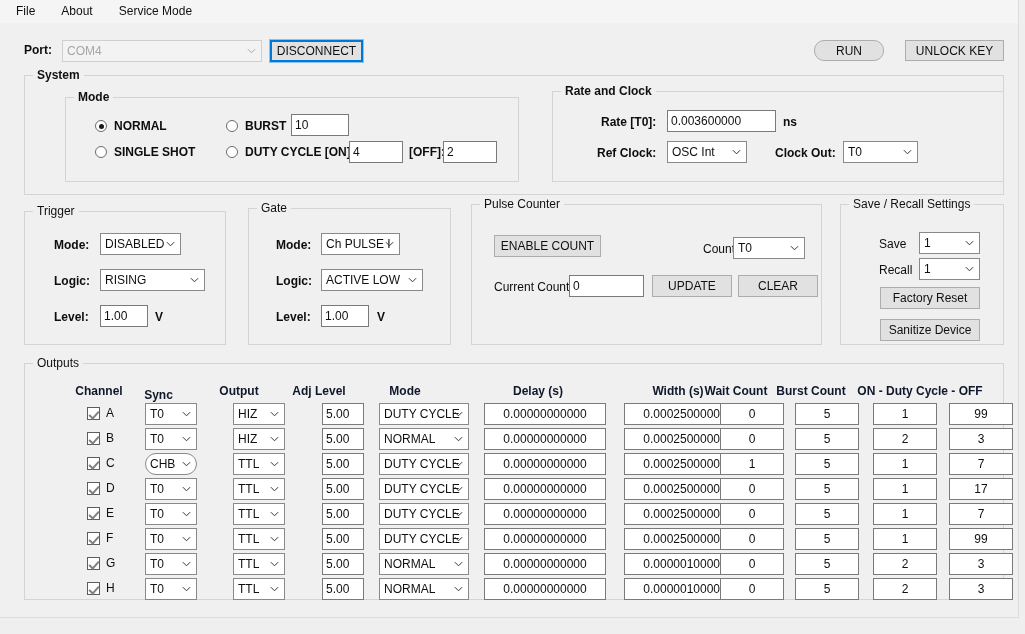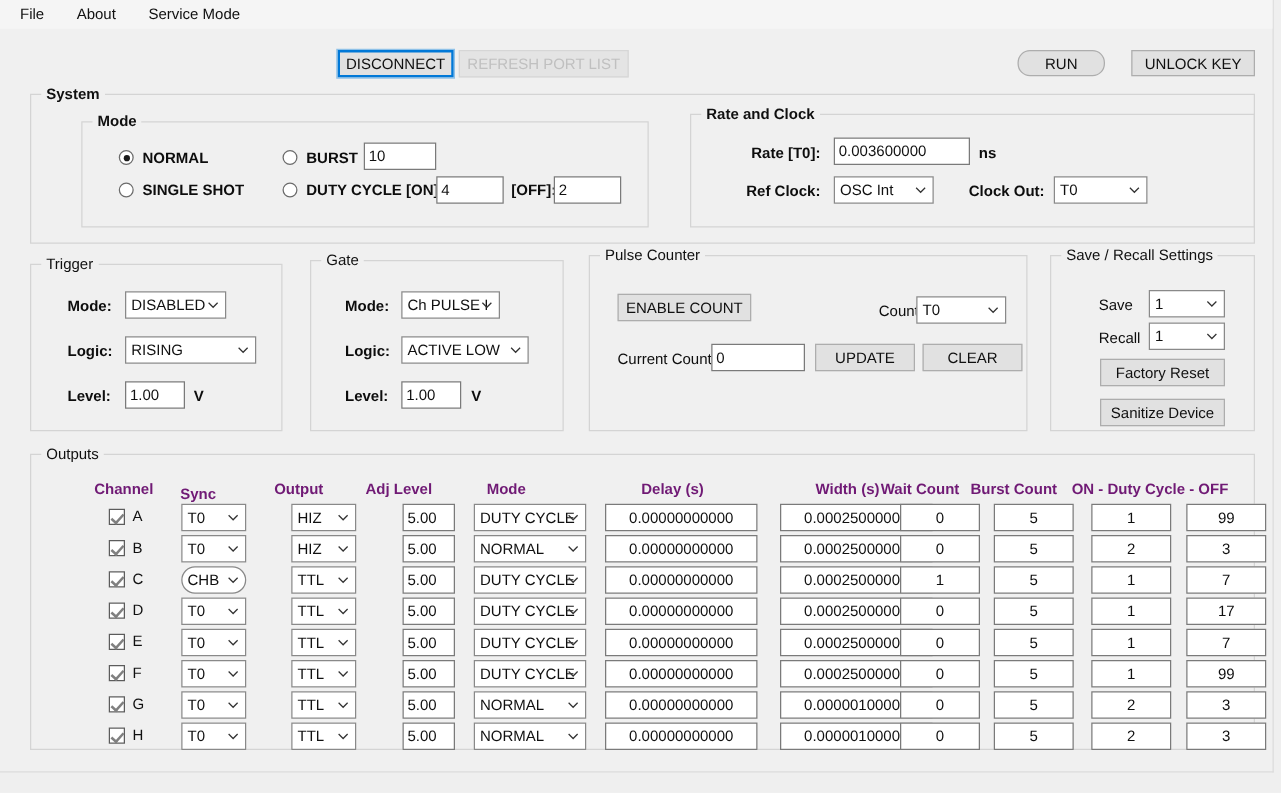--- a/index.html
+++ b/index.html
@@ -155,40 +155,48 @@
     width: 4px; height: 8px;
     border: solid #808080;
     border-width: 0 2px 2px 0;
     transform: rotate(42deg);
   }
 
   
   #outputs-table {
     position: absolute; left: 0; top: 0; width: 100%; height: 100%;
   }
-  .oheader { position: absolute; font-size: 12px; font-weight: bold; color: #701a75; text-align: center; }
+  .oheader { position: absolute; font-size: 12px; font-weight: bold; color: #0f172a; text-align: center; }
   .orow { position: absolute; height: 25px; left: 0; width: 100%; }
   .chan-cell {
     position: absolute; left: 62px; display: flex; align-items: center; gap: 6px;
   }
   .chan-cell .clabel { font-size: 12px; color: #101010; }
 </style>
 </head>
 <body>
 
 <div class="app-window">
 
   <div class="menubar">
     <div class="menu-item">File</div>
     <div class="menu-item">About</div>
     <div class="menu-item">Service Mode</div>
   </div>
 
+  <div class="port-row">
+    <div class="lbl-port">Port:</div>
+    <div class="combo disabled" id="port-combo">
+      <span>COM4</span>
+      <svg class="chev" viewBox="0 0 10 10">
+        <path d="M1 3 L5 7 L9 3" fill="none" stroke="#a6a6a6" stroke-width="1.1"></path>
+      </svg>
+    </div>
+  </div>
   <div class="btn focused" id="btn-disconnect">DISCONNECT</div>
-  <div class="btn disabled" id="btn-refresh">REFRESH PORT LIST</div>
   <div class="btn" id="btn-run">RUN</div>
   <div class="btn" id="btn-unlock">UNLOCK KEY</div>
 
   <div class="group bold" id="grp-system">
     <div class="gtitle">System</div>
 
     <div class="group bold" id="grp-mode">
       <div class="gtitle">Mode</div>
 
       <div class="radio on" style="left:29px; top:21px;">

